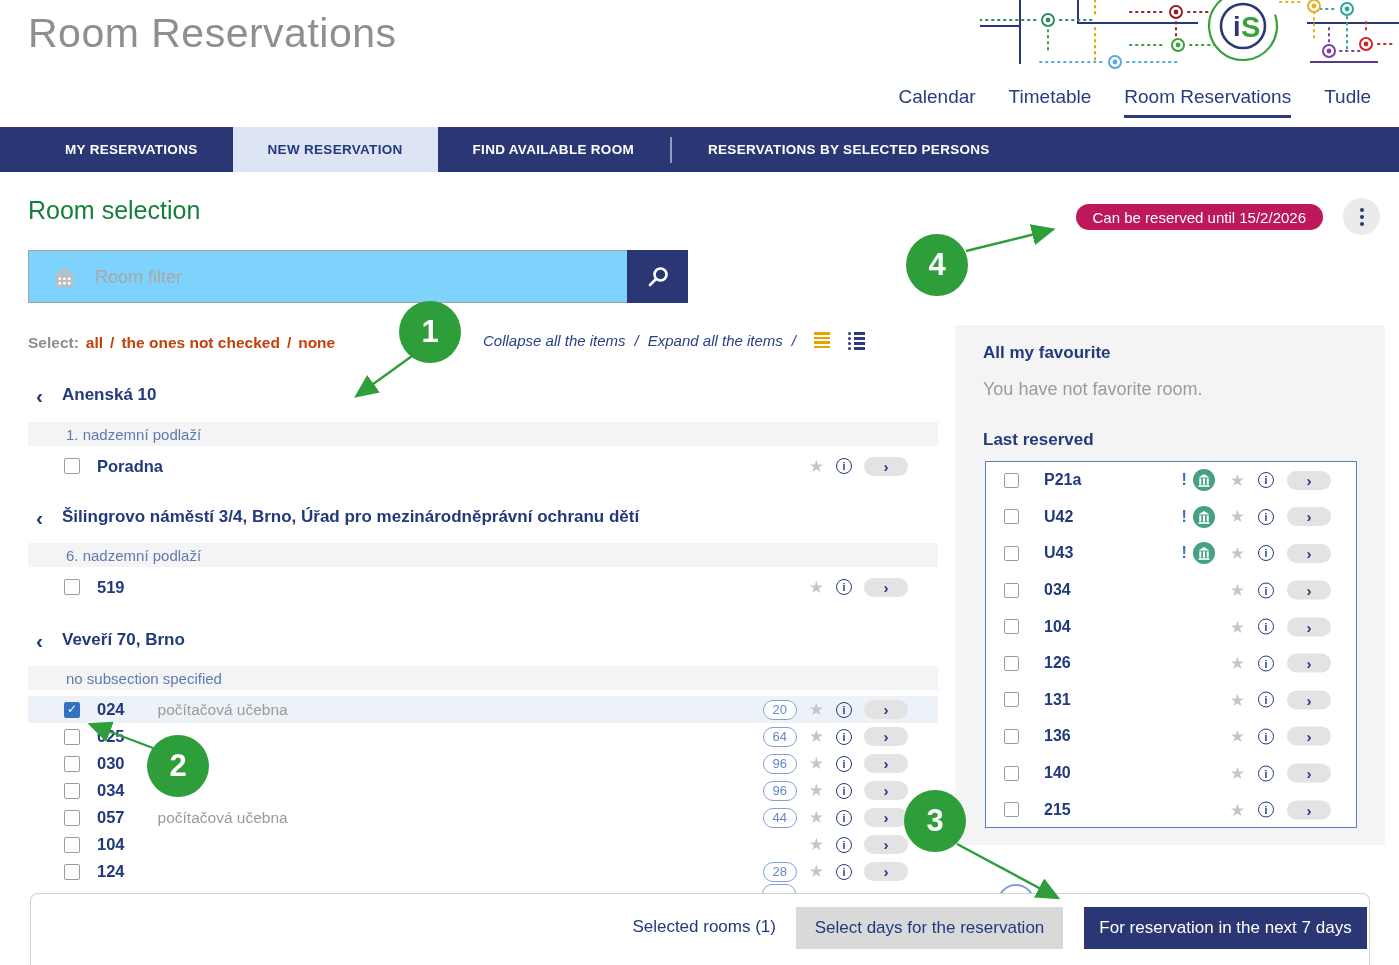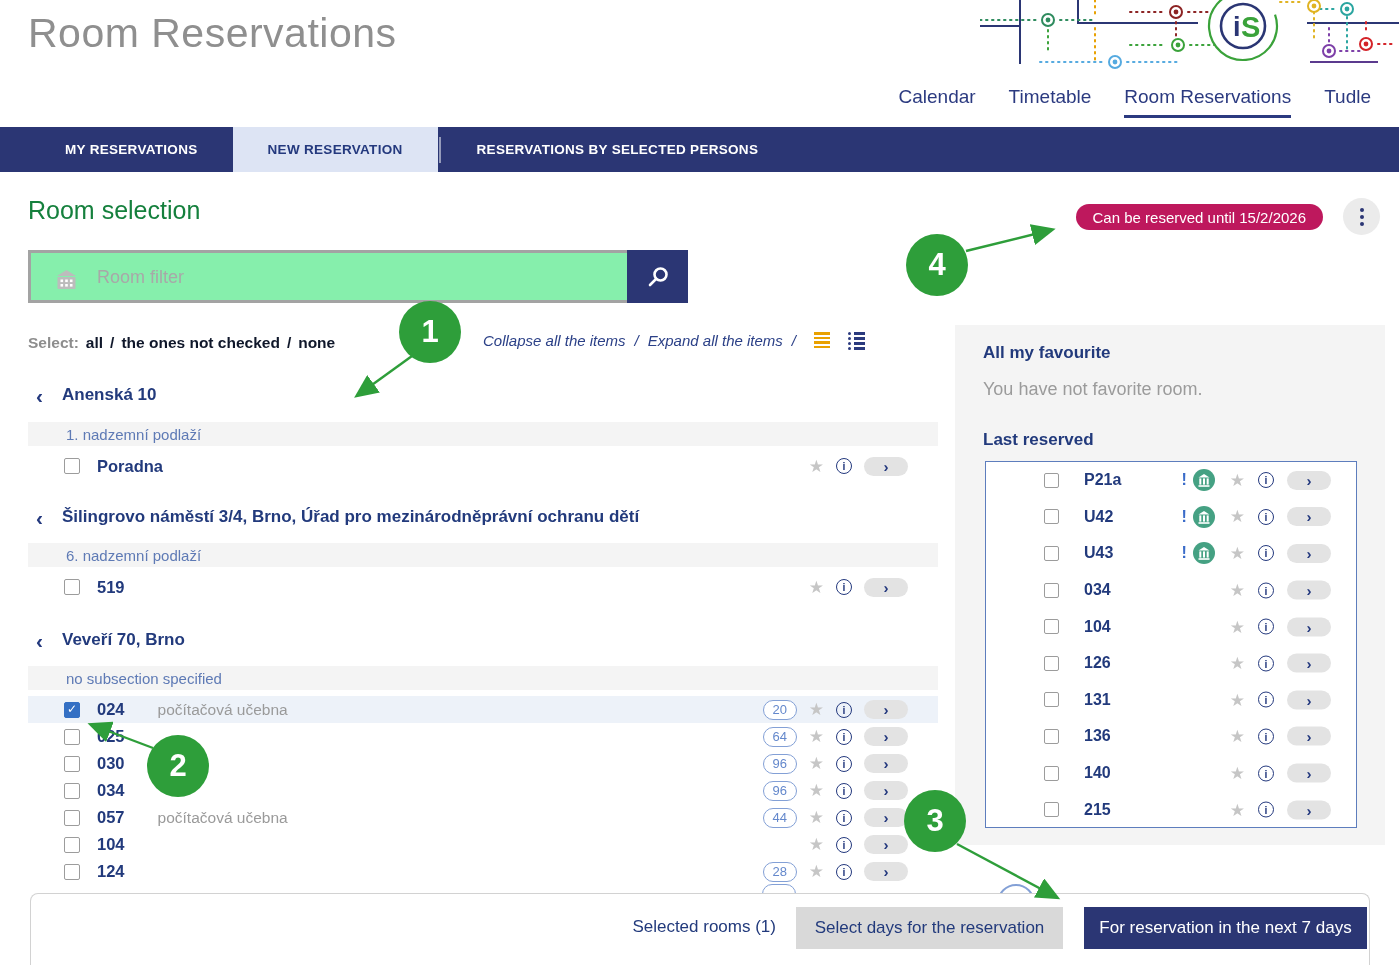--- a/index.html
+++ b/index.html
@@ -15,28 +15,28 @@
   .tabbar{position:absolute;left:0;top:127px;width:1399px;height:45px;background:#2b3674;display:flex;align-items:stretch;padding-left:30px;box-sizing:border-box;}
   .tab{display:flex;align-items:center;padding:0 35px;color:#fff;font-size:13.5px;font-weight:bold;letter-spacing:.3px;cursor:pointer;}
   .tab.active{background:#dde4f4;color:#24397e;}
   .tab-divider{width:2px;height:26px;background:rgba(255,255,255,.5);align-self:center;margin:0 1px;}
   
   .section-title{position:absolute;left:28px;top:196px;font-size:25px;font-weight:400;color:#15803d;}
   .reserve-badge{position:absolute;right:76px;top:204px;height:26px;border-radius:13px;background:#be185d;color:#fff;font-size:15px;display:flex;align-items:center;padding:0 17px;}
   .dots-btn{position:absolute;right:19px;top:198px;width:37px;height:37px;border-radius:50%;background:#ebebeb;display:flex;flex-direction:column;align-items:center;justify-content:center;gap:3px;cursor:pointer;}
   .dots-btn i{width:4px;height:4px;border-radius:50%;background:#2b3674;}
   
-  .search-box{position:absolute;left:28px;top:250px;width:656px;height:53px;border:3px solid #a3a3a3;box-sizing:border-box;background:#86efac;}
+  .search-box{position:absolute;left:28px;top:250px;width:656px;height:53px;border:1px solid #a3a3a3;box-sizing:border-box;background:#7dd3fc;}
   .search-box input{position:absolute;left:64px;top:0;width:520px;height:100%;border:none;outline:none;font-size:18px;color:#555;font-family:inherit;background:transparent;}
   .search-box input::placeholder{color:#a8a8a8;}
   .building-icon{position:absolute;left:24px;top:16px;}
   .search-btn{position:absolute;left:627px;top:250px;width:61px;height:53px;background:#2b3674;display:flex;align-items:center;justify-content:center;cursor:pointer;}
   
   .select-row{position:absolute;left:28px;top:334px;font-size:15.5px;color:#8d8d8d;display:flex;gap:7px;align-items:center;font-weight:bold;}
-  .select-row .lnk{color:#0f172a;cursor:pointer;}
+  .select-row .lnk{color:#c2410c;cursor:pointer;}
   .expand-row{position:absolute;left:483px;top:332px;display:flex;gap:9px;font-size:15px;color:#2b4087;font-style:italic;}
   .expand-row .lnk{cursor:pointer;}
   .icon-btn{display:flex;flex-direction:column;gap:2px;margin-left:9px;cursor:pointer;}
   .icon-btn.orange i{width:16px;height:2.5px;background:#e9a100;}
   .icon-row{display:flex;gap:2.5px;align-items:center;}
   .icon-row b{width:3px;height:3px;background:#2b3a7e;border-radius:50%;}
   .icon-row i{width:11px;height:2.5px;background:#2b3a7e;}
   
   .tree{position:absolute;left:28px;top:372px;width:910px;}
   .bhead{display:flex;align-items:center;height:26px;padding-left:8px;cursor:pointer;}
@@ -56,21 +56,21 @@
   .cap.ghost{visibility:hidden;}
   .star{color:#c6c6c6;font-size:17px;line-height:1;cursor:pointer;}
   .info{width:16px;height:16px;border:1.6px solid #24397e;border-radius:50%;color:#24397e;font-weight:bold;font-size:10.5px;display:flex;align-items:center;justify-content:center;box-sizing:border-box;cursor:pointer;flex:none;}
   .pill{width:44px;height:19px;border-radius:10px;background:#e3e3e3;display:flex;align-items:center;justify-content:center;color:#24397e;font-weight:bold;font-size:15px;line-height:1;cursor:pointer;}
   .sp1{margin-top:10px;} .sp2{margin-top:14px;} .sp3{margin-top:5px;}
   .sp4{margin-top:23px;} .sp5{margin-top:13px;} .sp6{margin-top:25px;} .sp7{margin-top:6px;}
   
   .sidebar{position:absolute;left:955px;top:325px;width:430px;height:520px;background:#f4f4f4;}
   .sb-title{position:absolute;left:28px;font-size:17px;font-weight:bold;color:#223a7c;}
   .sb-empty{position:absolute;left:28px;top:54px;font-size:18px;color:#9b9b9b;}
-  .sb-box{position:absolute;left:30px;top:136px;width:372px;height:367px;background:#fff;border:1px solid #5d7dbd;box-sizing:border-box;display:flex;flex-direction:column;padding-left:40px;}
+  .sb-box{position:absolute;left:30px;top:136px;width:372px;height:367px;background:#fff;border:1px solid #5d7dbd;box-sizing:border-box;display:flex;flex-direction:column;}
   .sb-row{position:relative;height:36.6px;display:flex;align-items:center;flex:none;}
   .sb-row .cb{margin-left:18px;width:15px;height:15px;}
   .sb-row .rlabel{margin-left:25px;font-size:16px;}
   .sic{position:absolute;right:25px;top:50%;transform:translateY(-50%);display:flex;align-items:center;gap:13px;}
   .alert-group{display:flex;align-items:center;gap:6px;margin-right:2px;}
   .alert-mark{color:#3b6cc9;font-weight:800;font-size:16px;}
   
   .hidden-cap{position:absolute;left:762px;top:884px;z-index:5;}
   .hidden-circle{position:absolute;left:997px;top:884px;width:38px;height:38px;border:2px solid #83a0d6;border-radius:50%;box-sizing:border-box;z-index:5;}
   .footer{position:absolute;left:30px;top:893px;width:1340px;height:80px;background:#fff;border:1px solid #d2d2d2;border-bottom:none;border-radius:8px 8px 0 0;box-sizing:border-box;z-index:10;}
@@ -138,20 +138,21 @@
   <nav class="top-nav">
     <span class="nav-link">Calendar</span>
     <span class="nav-link">Timetable</span>
     <span class="nav-link active">Room Reservations</span>
     <span class="nav-link">Tudle</span>
   </nav>
 
   <div class="tabbar">
     <div class="tab">MY RESERVATIONS</div>
     <div class="tab active">NEW RESERVATION</div>
+    <div class="tab">FIND AVAILABLE ROOM</div>
     <div class="tab-divider"></div>
     <div class="tab">RESERVATIONS BY SELECTED PERSONS</div>
   </div>
 
   <div class="section-title">Room selection</div>
   <div class="reserve-badge">Can be reserved until 15/2/2026</div>
   <div class="dots-btn">
       <i></i>
       <i></i>
       <i></i>

